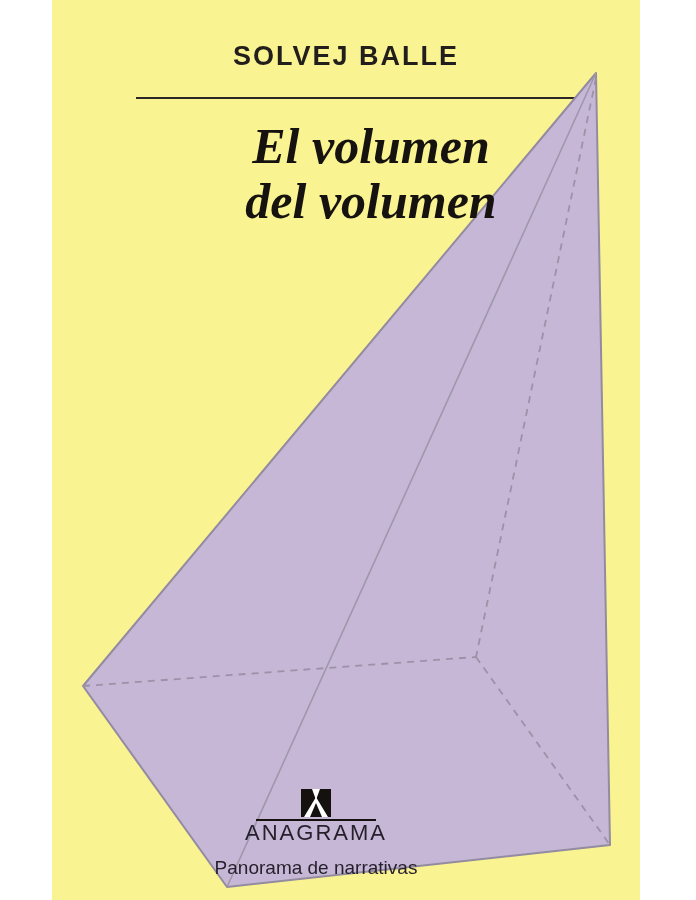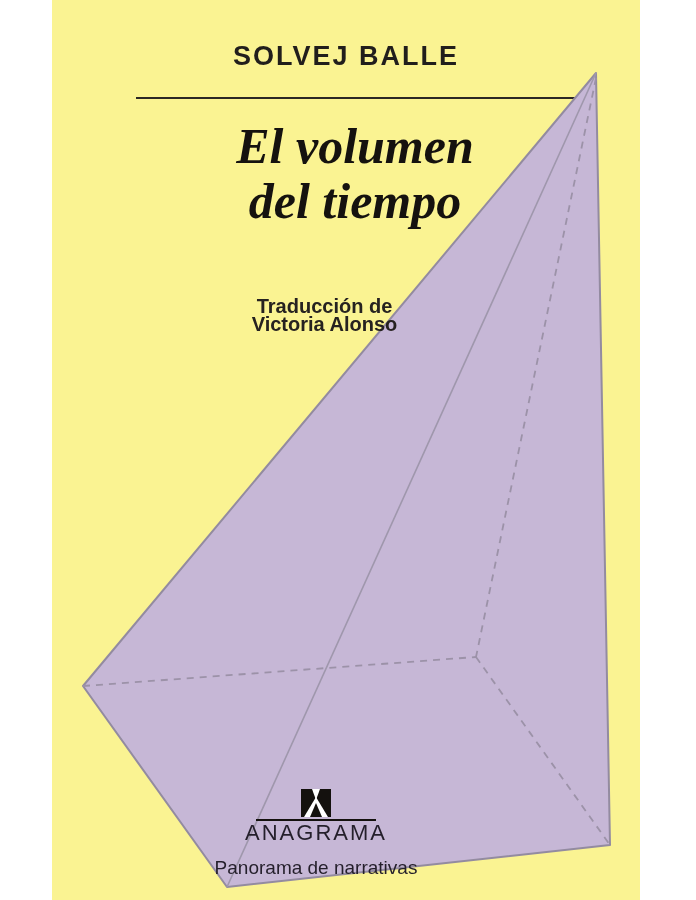--- a/index.html
+++ b/index.html
@@ -33,21 +33,21 @@
     left: 52px; top: 41px; width: 588px;
     text-align: center;
     font-size: 27px;
     font-weight: 600;
     letter-spacing: 2px;
     color: #211e1c;
   }
 
   .title {
     position: absolute;
-    left: 60px; top: 119px; width: 590px;
+    left: 76px; top: 119px; width: 590px;
     text-align: center;
     font-family: "Liberation Serif", serif;
     font-style: italic;
     font-weight: bold;
     font-size: 50px;
     line-height: 55px;
     color: #15120f;
   }
 
   .translation {
@@ -105,27 +105,23 @@
       <line x1="596" y1="78" x2="476" y2="657"></line>
       <line x1="83" y1="686" x2="476" y2="657"></line>
       <line x1="476" y1="657" x2="610" y2="845"></line>
     </g>
   </svg>
 
   <div class="author">SOLVEJ BALLE</div>
 
   <div class="title">
     <div>El volumen</div>
-    <div>del tiempo</div>
+    <div>del volumen</div>
   </div>
 
-  <div class="translation">
-    <div>Traducción de</div>
-    <div>Victoria Alonso</div>
-  </div>
 
   <div class="publisher">
     <svg class="mark" width="30" height="28" viewBox="0 0 30 28">
       <rect x="0" y="0" width="30" height="28" fill="#14110e"></rect>
 
       <polygon points="11,0 15,11 19,0" fill="#ffffff"></polygon>
 
       <polygon points="15,8 3,28 27,28" fill="#ffffff"></polygon>
 
       <polygon points="15,14 9,28 21,28" fill="#14110e"></polygon>

